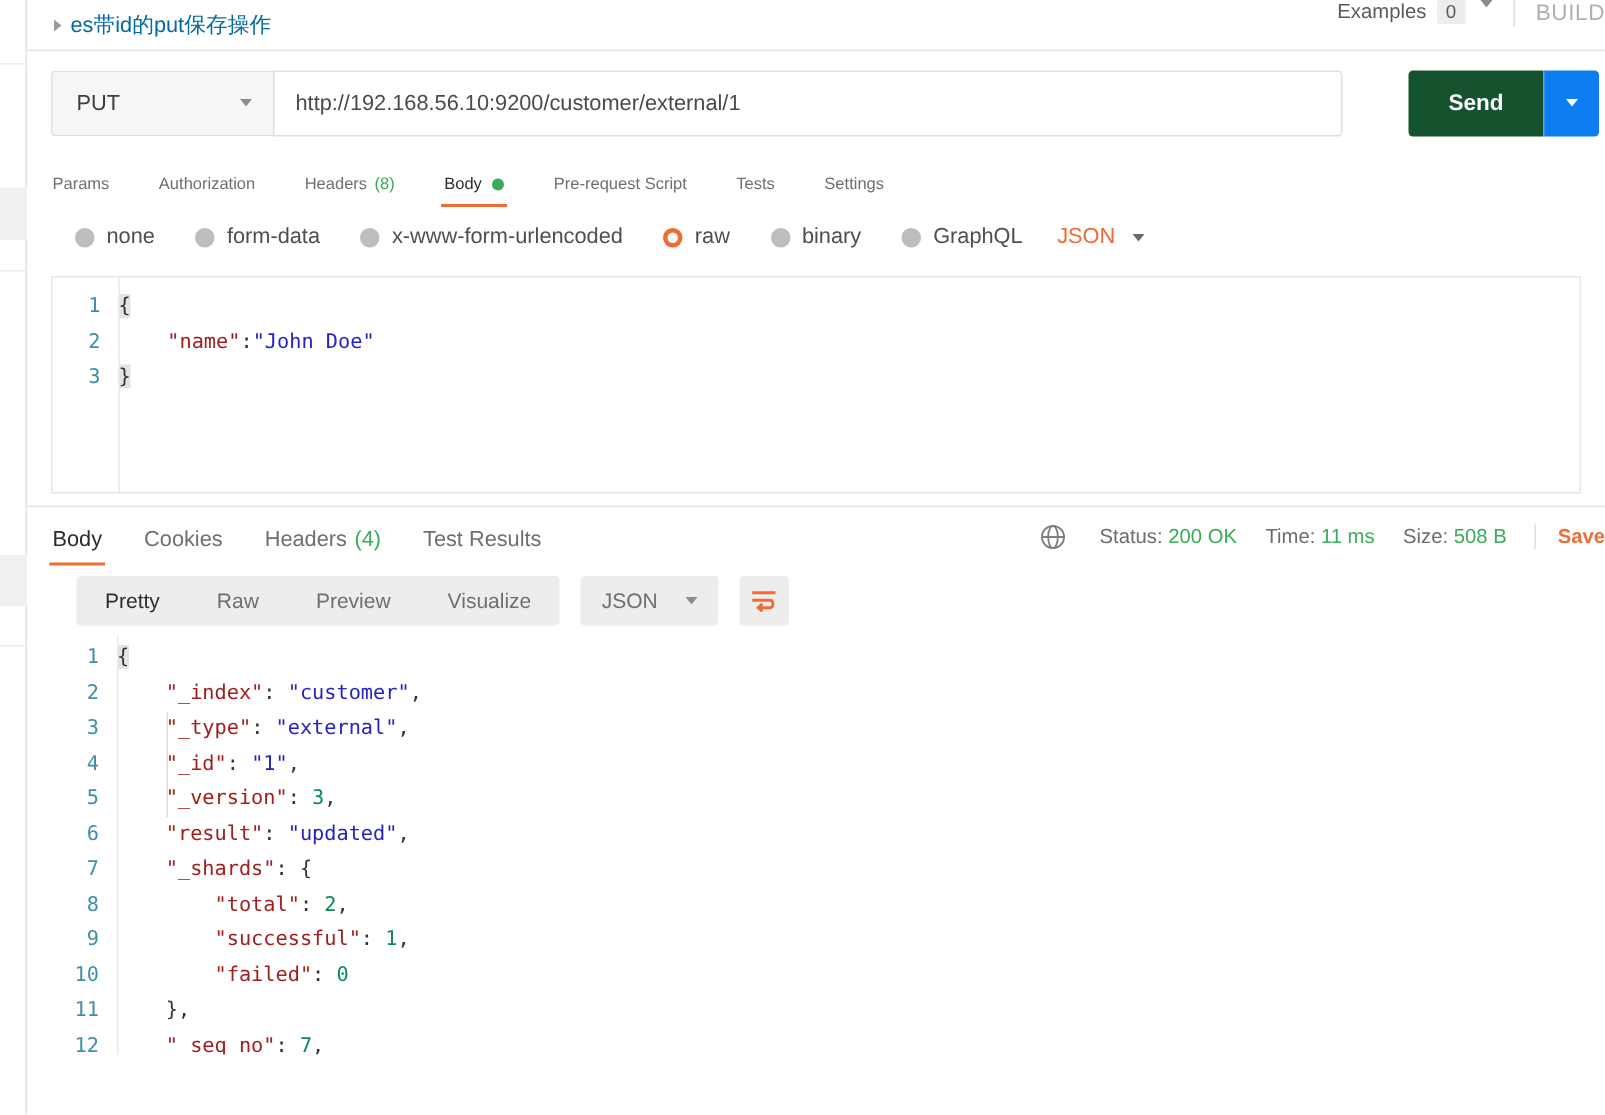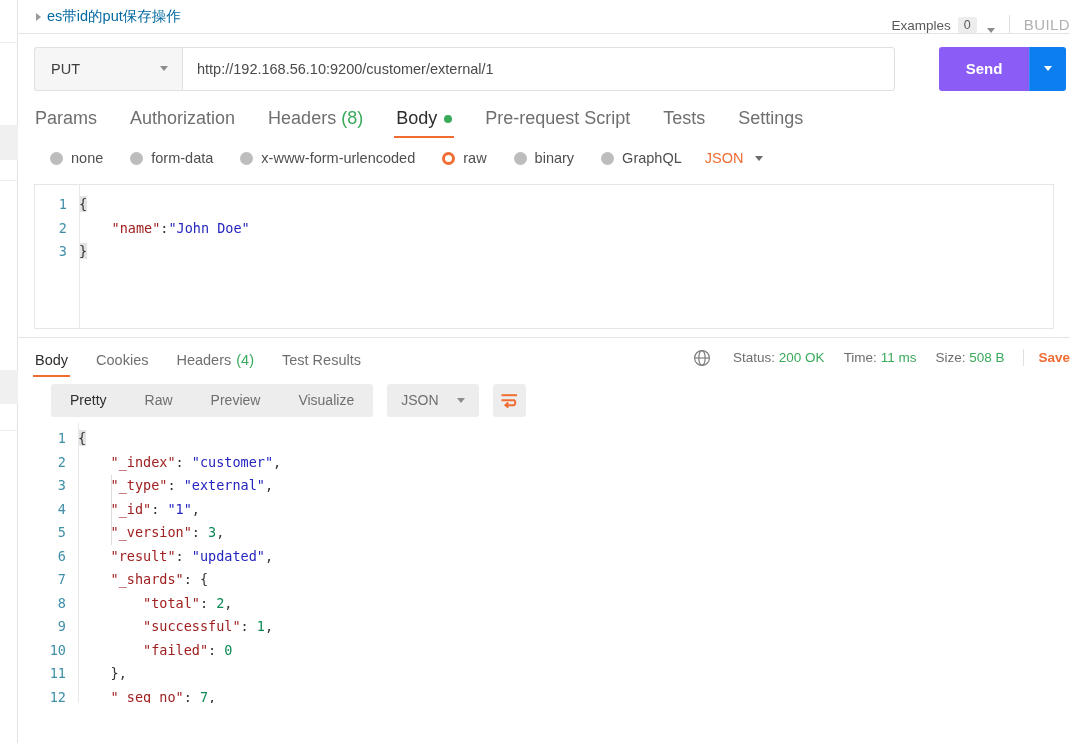--- a/index.html
+++ b/index.html
@@ -61,21 +61,21 @@
     border-bottom: 4px solid transparent;
   }
   #req-title {
     margin-left: 6px;
     font-size: 14.5px;
     color: #0369a1;
   }
   #header-right {
     margin-left: auto;
     display: flex;
-    align-items: flex-end;
+    align-items: flex-start;
     height: 100%;
   }
   #examples-label {
     font-size: 13.5px;
     color: #5a5a5a;
   }
   #examples-count {
     margin-left: 7px;
     background: #ededed;
     color: #5a5a5a;
@@ -139,21 +139,21 @@
     font-size: 14.5px;
     color: #4a4a4a;
     max-width: 744px;
   }
   #send-wrap {
     display: flex;
     margin-left: 12px;
     height: 44px;
   }
   #send-button {
-    background: #8b5cf6;
+    background: #14532d;
     color: #ffffff;
     font-size: 15px;
     font-weight: bold;
     width: 90px;
     display: flex;
     align-items: center;
     justify-content: center;
     border-radius: 3px 0 0 3px;
     margin-left: 32px;
   }
@@ -171,21 +171,21 @@
   }
 
   
   #req-tabs {
     display: flex;
     align-items: flex-end;
     height: 35px;
     padding-left: 17px;
   }
   .req-tab {
-    font-size: 18px;
+    font-size: 11px;
     color: #6f6f6f;
     padding: 0 0 9px 0;
     margin-right: 33px;
     position: relative;
     display: flex;
     align-items: center;
     white-space: nowrap;
   }
   .req-tab.active { color: #2d2d2d; }
   .req-tab.active::after {

